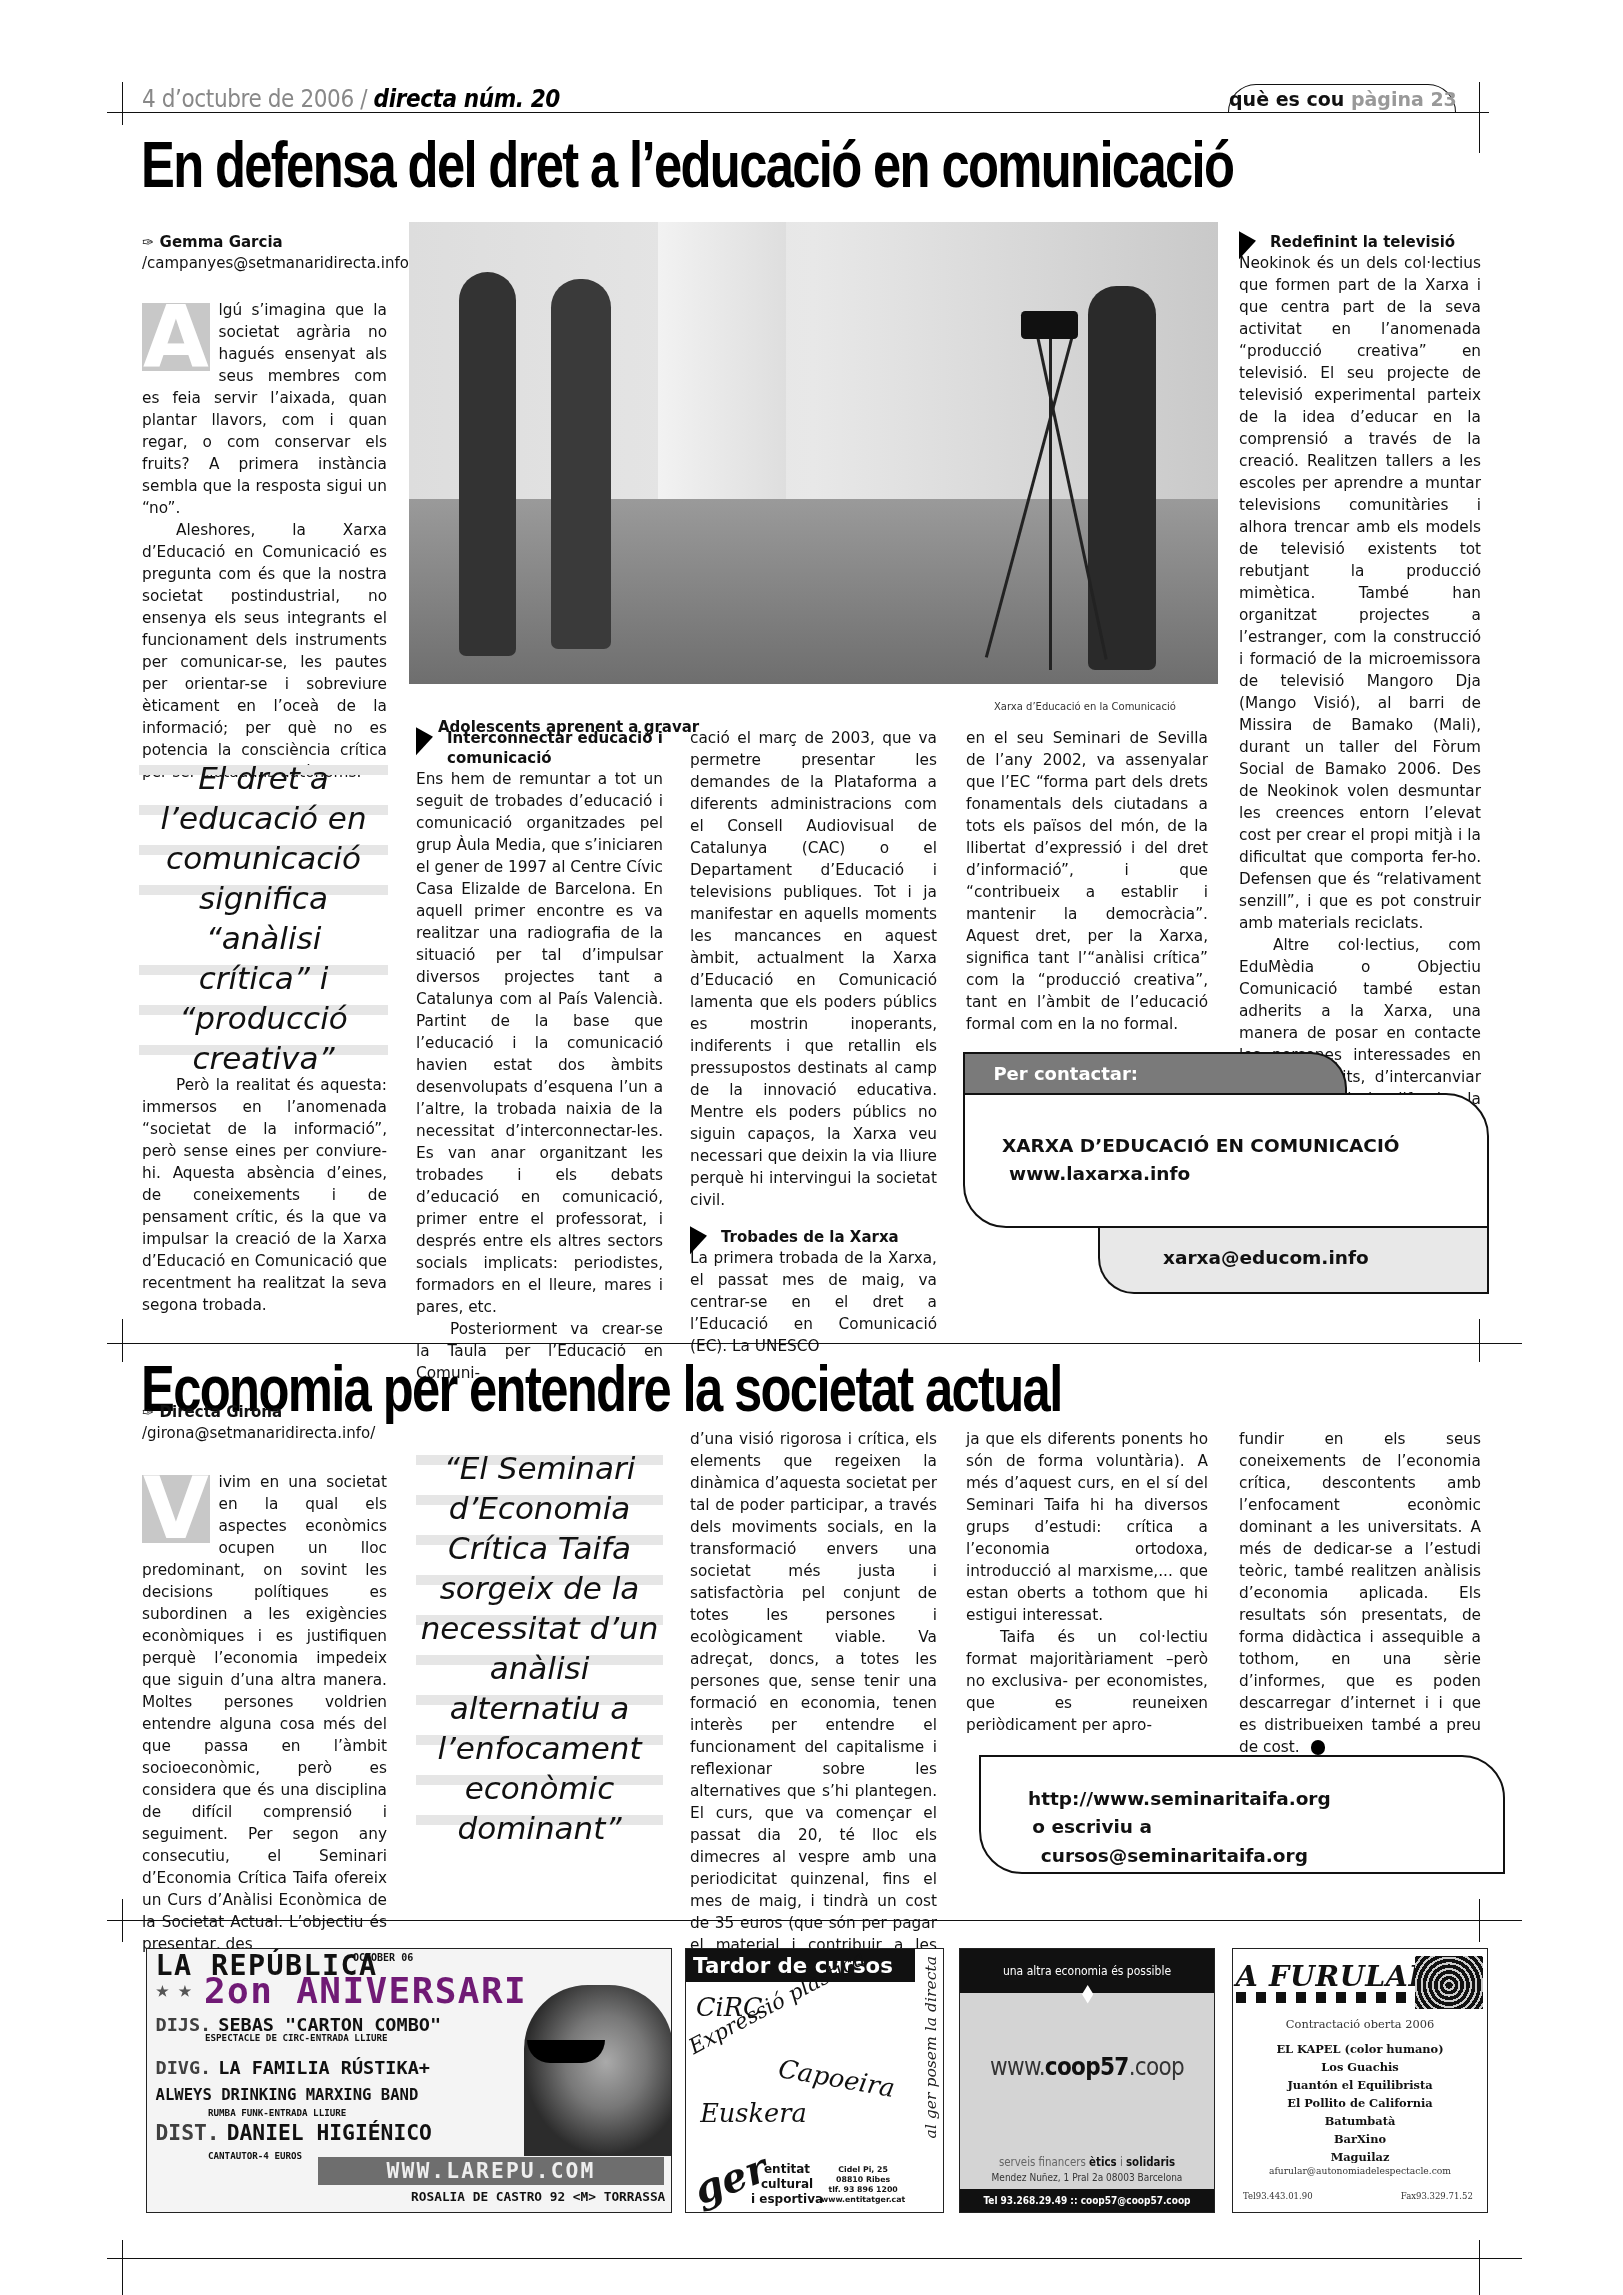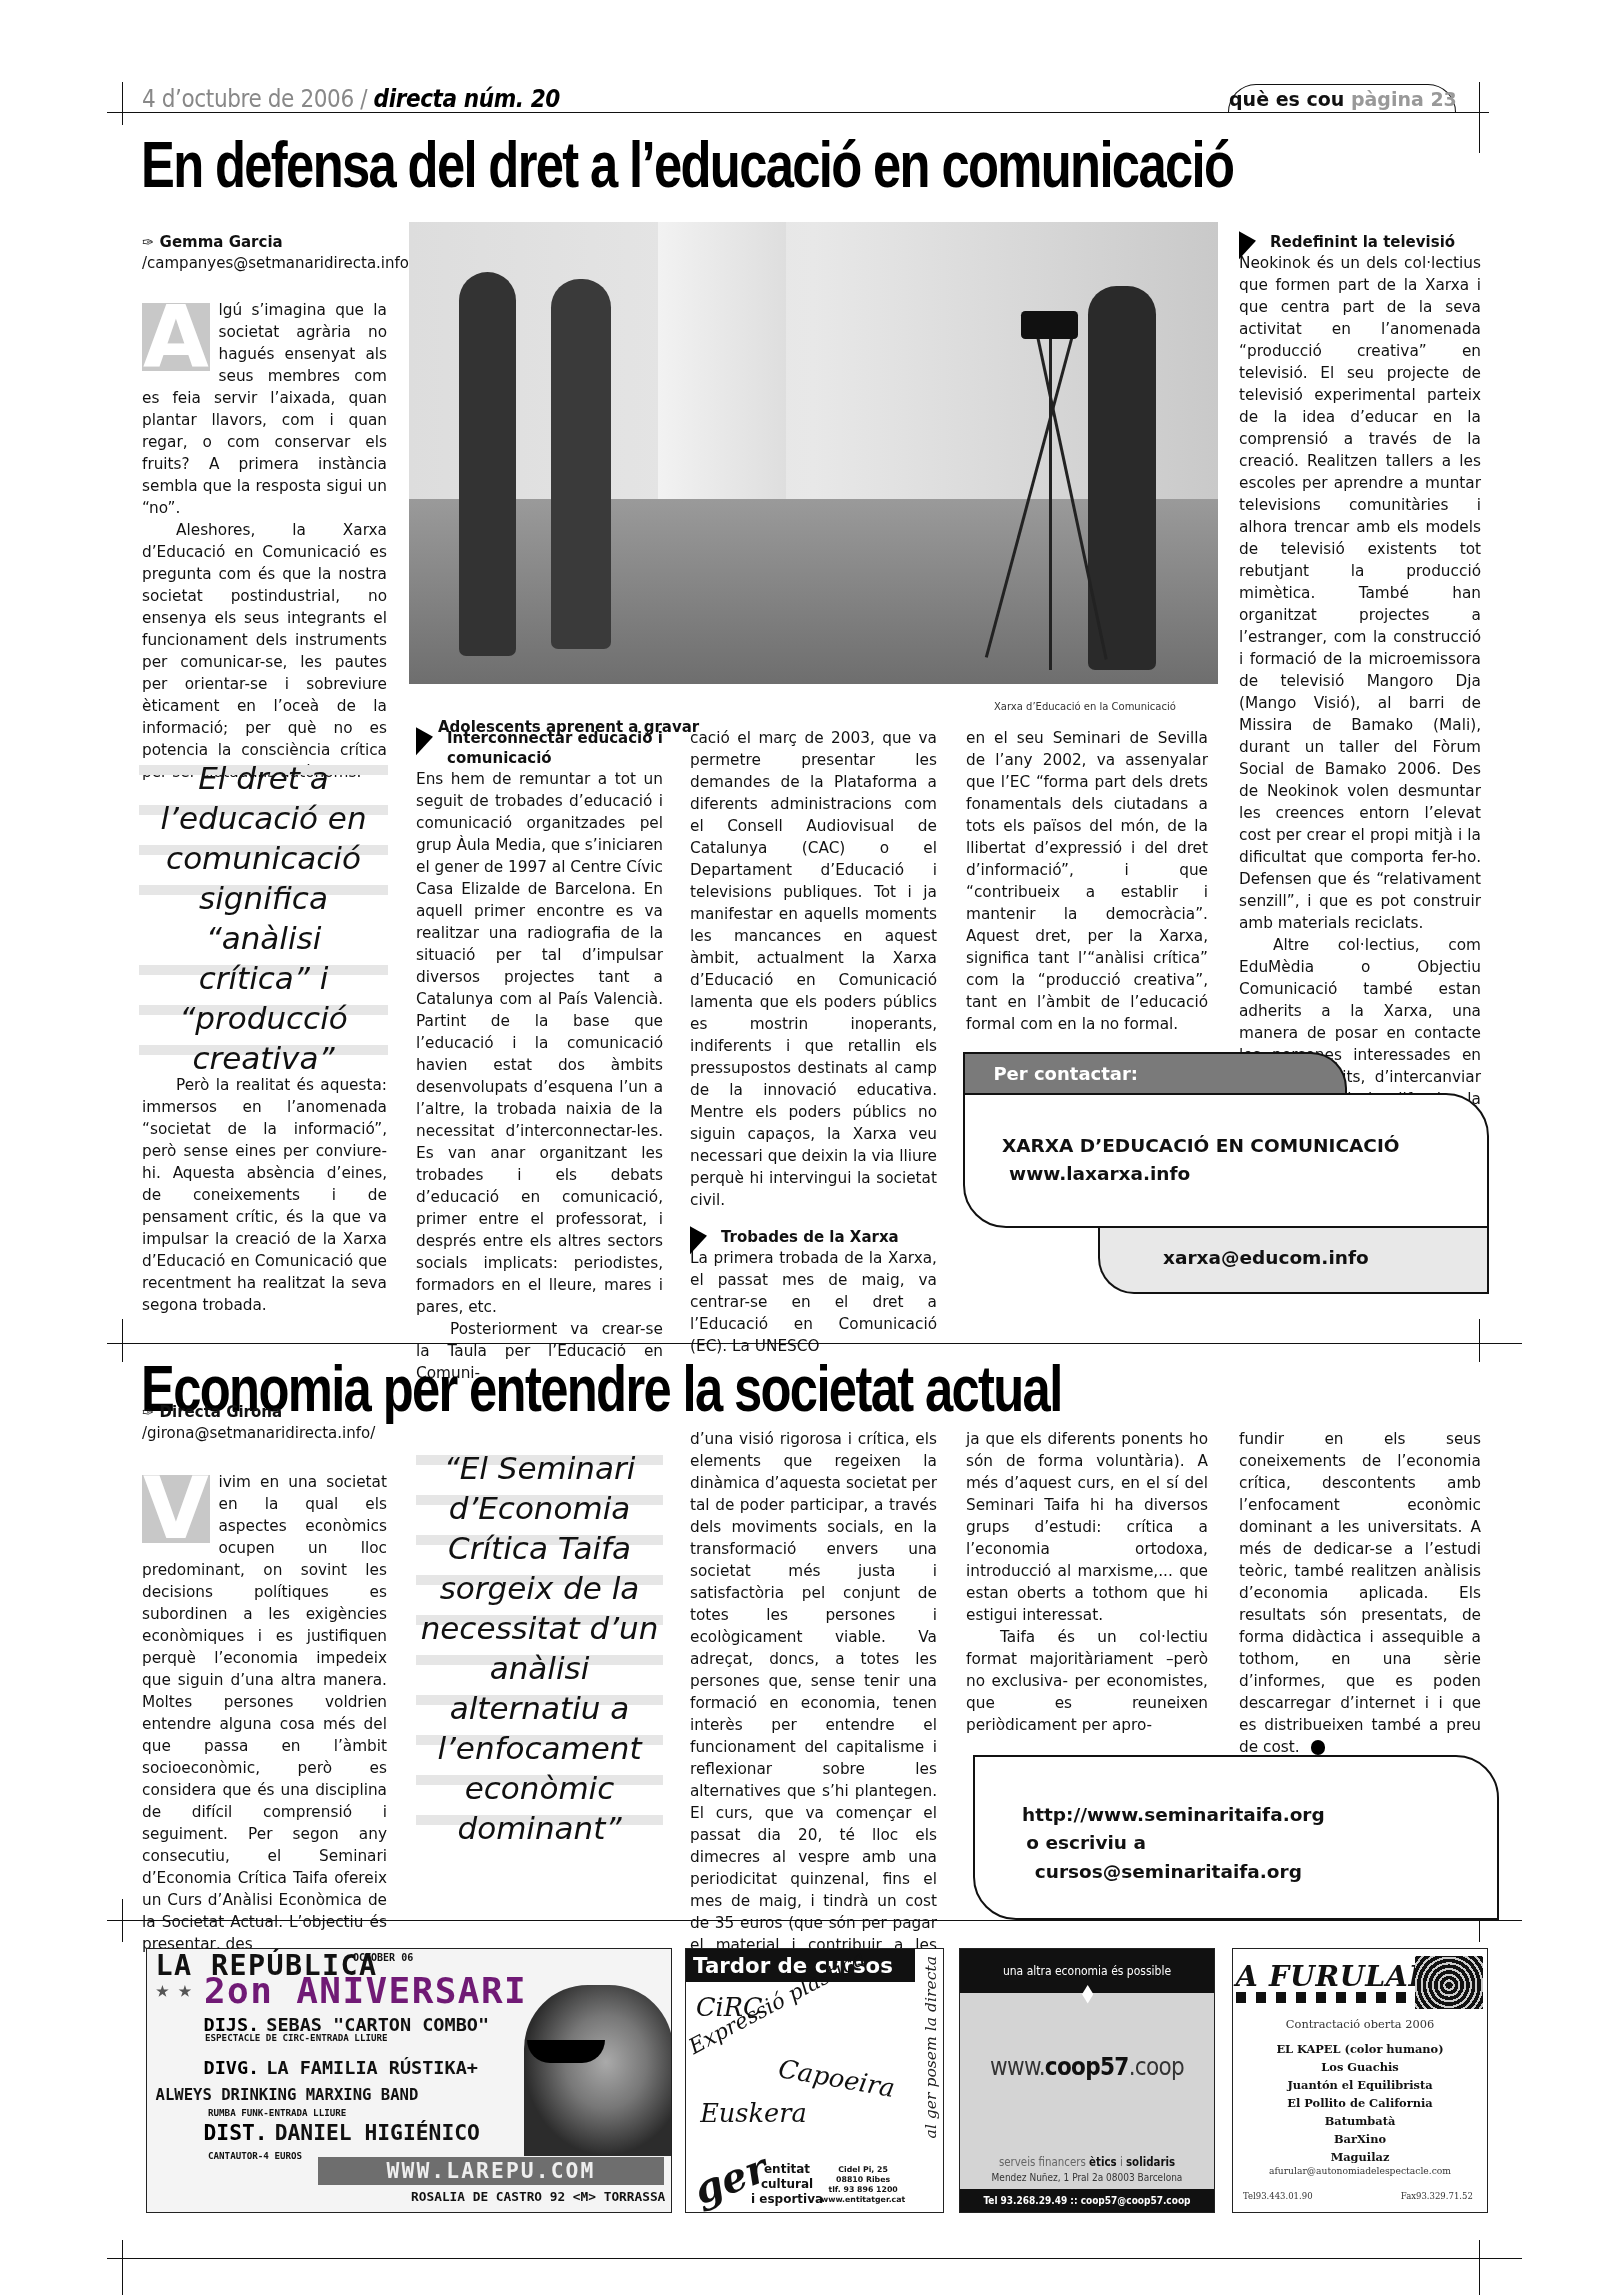--- a/index.html
+++ b/index.html
@@ -55,21 +55,21 @@
   .end-icon { display: inline-block; width: 14.2px; height: 14.2px; border-radius: 50%; background: #000; vertical-align: middle; margin-left: 11.4px; }
 
   
   .ad { position: absolute; border: 1.4px solid #222; overflow: hidden; }
   .ad-rep { left: 146px; top: 1948px; width: 526px; height: 265px; background: #f4f4f4; font-family: "DejaVu Sans Mono", monospace; }
   .ad-rep .t1 { position: absolute; left: 8.5px; top: 0; font-size: 28.4px; font-weight: bold; letter-spacing: 1.4px; }
   .ad-rep .oct { position: absolute; left: 206px; top: 2.8px; font-size: 10px; font-weight: bold; }
   .ad-rep .aniv { position: absolute; left: 57px; top: 21.3px; font-size: 36px; font-weight: bold; color: #701a75; letter-spacing: 1.4px; }
   .ad-rep .star { position: absolute; top: 27px; font-size: 23px; color: #555; }
   .ad-rep .row { position: absolute; left: 8.5px; font-weight: bold; white-space: nowrap; }
-  .ad-rep .row .day { color: #000000; margin-right: 7.1px; margin-left: 48px; }
+  .ad-rep .row .day { color: #404040; margin-right: 7.1px; }
   .ad-rep .sub { position: absolute; font-size: 9.2px; font-weight: bold; white-space: nowrap; }
   .ad-rep .url { position: absolute; left: 171px; top: 208px; width: 346px; height: 28.4px; background: #6e6e6e; color: #eee; font-size: 21.3px; font-weight: bold; text-align: center; line-height: 28.4px; letter-spacing: 2.1px; }
   .ad-rep .addr { position: absolute; right: 5.7px; top: 240px; font-size: 12.8px; font-weight: bold; white-space: nowrap; }
   .ad-rep .man { position: absolute; left: 377px; top: 36px; width: 149px; height: 171px; background: radial-gradient(ellipse at 55% 45%, #aaa 0%, #777 35%, #2c2c2c 70%); border-radius: 64px 64px 0 0; }
   .ad-rep .glasses { position: absolute; left: 380px; top: 91px; width: 78px; height: 23px; background: #000; border-radius: 0 0 28.4px 28.4px; }
 
   .ad-ger { left: 685px; top: 1948px; width: 259px; height: 265px; background: #fff; font-family: "DejaVu Sans", sans-serif; }
   .ad-ger .top { position: absolute; left: 0; top: 0; width: 229px; height: 33px; background: #111; color: #fff; font-weight: bold; font-size: 21.3px; line-height: 33px; padding-left: 7.1px; white-space: nowrap; }
   .ad-ger .hand { position: absolute; font-family: "DejaVu Serif", serif; font-style: italic; white-space: nowrap; }
   .ad-ger .side { position: absolute; right: 2.8px; top: 7.1px; writing-mode: vertical-rl; transform: rotate(180deg); font-family: "DejaVu Serif", serif; font-style: italic; font-size: 15.6px; color: #222; white-space: nowrap; }
@@ -230,21 +230,21 @@
 <div class="abs col" style="left:966px; top:1428px; width:242px;">
   <p>ja que els diferents ponents ho són de forma voluntària). A més d’aquest curs, en el sí del Seminari Taifa hi ha diversos grups d’estudi: crítica a l’economia ortodoxa, introducció al marxisme,... que estan oberts a tothom que hi estigui interessat.</p>
   <p class="ind">Taifa és un col·lectiu format majoritàriament –però no exclusiva- per economistes, que es reuneixen periòdicament per apro-</p>
 </div>
 
 <div class="abs col" style="left:1239px; top:1428px; width:242px;">
   <p><span>fundir en els seus coneixements de l’economia crítica, descontents amb l’enfocament econòmic dominant a les universitats. A més de dedicar-se a l’estudi teòric, també realitzen anàlisis d’economia aplicada. Els resultats són presentats, de forma didàctica i assequible a tothom, en una sèrie d’informes, que es poden descarregar d’internet i i que es distribueixen també a preu de cost.</span><span class="end-icon"></span></p>
 </div>
 
 <div class="info-box" style="left:963px; top:1714px; width:526px; height:178px;">
-  <div class="info-body" style="left:10px; top:41px; width:526px; height:165px; padding:44px 0 0 47px; border-radius:0 43px 0 43px;">
+  <div class="info-body" style="left:16px; top:41px; width:526px; height:119px; padding:28px 0 0 47px; border-radius:0 43px 0 43px;">
     <div class="t">http://www.seminaritaifa.org</div>
     <div class="t" style="padding-left:4.3px;">o escriviu a</div>
     <div class="t" style="padding-left:12.8px;">cursos@seminaritaifa.org</div>
   </div>
 </div>
 
 <div class="ad ad-rep">
   <div class="t1">LA REPÚBLICA</div>
   <div class="oct">OCTOBER 06</div>
   <span class="star" style="left:8.5px;">★</span>

